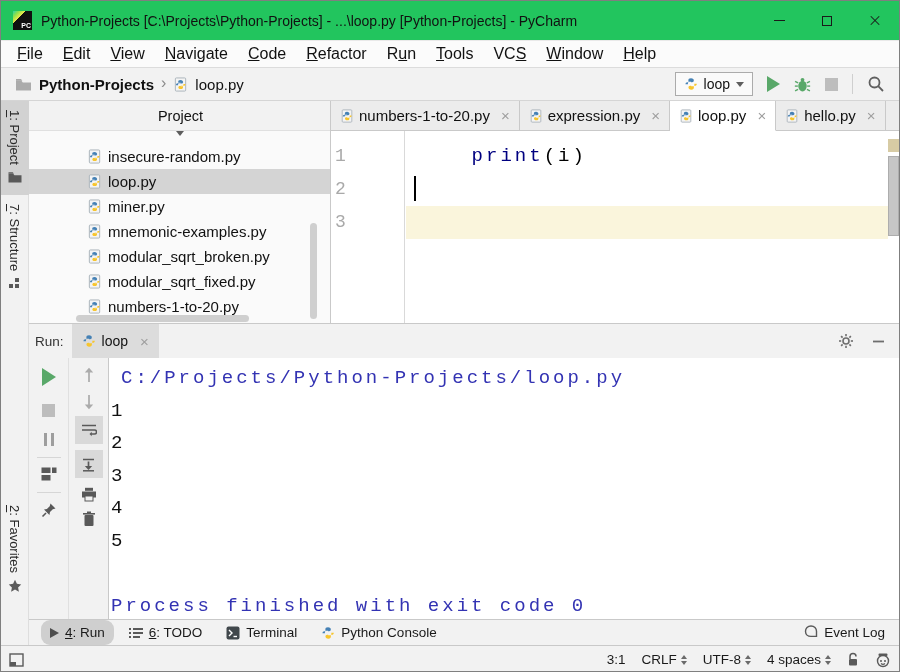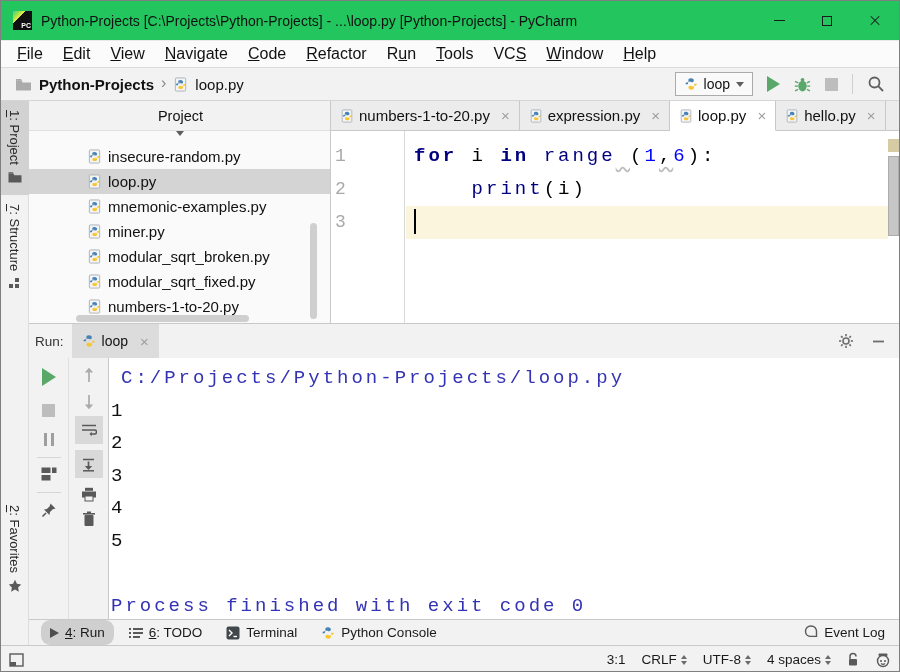--- a/index.html
+++ b/index.html
@@ -286,29 +286,29 @@
             <path fill="#F7C52D" d="M8.3 12.9c1.9 0 2.4-.9 2.4-1.9V9.9H8.2v-.5h3.4c1.1 0 1.7-.8 1.7-2h-2.2v1.2c0 .5-.4.9-1 .9H7.2c-.9 0-1.5.7-1.5 1.6s.9 1.8 2.6 1.8z"></path>
           </svg>
           <span>loop.py</span>
         </div>
       <div class="tree-row">
           <svg width="15" height="15" viewBox="0 0 16 16">
             <rect x="2.5" y="1" width="11" height="14" rx="1" fill="#F4F4F4" stroke="#A9B2BA"></rect>
             <path fill="#4581B5" d="M8 3.2c-1.9 0-2.4.9-2.4 1.9v1.1h2.5v.5H4.9c-1.1 0-1.7.8-1.7 2h2.2V7.9c0-.5.4-.9 1-.9h2.9c.9 0 1.5-.7 1.5-1.6S9.9 3.2 8 3.2z"></path>
             <path fill="#F7C52D" d="M8.3 12.9c1.9 0 2.4-.9 2.4-1.9V9.9H8.2v-.5h3.4c1.1 0 1.7-.8 1.7-2h-2.2v1.2c0 .5-.4.9-1 .9H7.2c-.9 0-1.5.7-1.5 1.6s.9 1.8 2.6 1.8z"></path>
           </svg>
+          <span>miner.py</span>
+        </div>
+      <div class="tree-row">
+          <svg width="15" height="15" viewBox="0 0 16 16">
+            <rect x="2.5" y="1" width="11" height="14" rx="1" fill="#F4F4F4" stroke="#A9B2BA"></rect>
+            <path fill="#4581B5" d="M8 3.2c-1.9 0-2.4.9-2.4 1.9v1.1h2.5v.5H4.9c-1.1 0-1.7.8-1.7 2h2.2V7.9c0-.5.4-.9 1-.9h2.9c.9 0 1.5-.7 1.5-1.6S9.9 3.2 8 3.2z"></path>
+            <path fill="#F7C52D" d="M8.3 12.9c1.9 0 2.4-.9 2.4-1.9V9.9H8.2v-.5h3.4c1.1 0 1.7-.8 1.7-2h-2.2v1.2c0 .5-.4.9-1 .9H7.2c-.9 0-1.5.7-1.5 1.6s.9 1.8 2.6 1.8z"></path>
+          </svg>
           <span>mnemonic-examples.py</span>
-        </div>
-      <div class="tree-row">
-          <svg width="15" height="15" viewBox="0 0 16 16">
-            <rect x="2.5" y="1" width="11" height="14" rx="1" fill="#F4F4F4" stroke="#A9B2BA"></rect>
-            <path fill="#4581B5" d="M8 3.2c-1.9 0-2.4.9-2.4 1.9v1.1h2.5v.5H4.9c-1.1 0-1.7.8-1.7 2h2.2V7.9c0-.5.4-.9 1-.9h2.9c.9 0 1.5-.7 1.5-1.6S9.9 3.2 8 3.2z"></path>
-            <path fill="#F7C52D" d="M8.3 12.9c1.9 0 2.4-.9 2.4-1.9V9.9H8.2v-.5h3.4c1.1 0 1.7-.8 1.7-2h-2.2v1.2c0 .5-.4.9-1 .9H7.2c-.9 0-1.5.7-1.5 1.6s.9 1.8 2.6 1.8z"></path>
-          </svg>
-          <span>miner.py</span>
         </div>
       <div class="tree-row">
           <svg width="15" height="15" viewBox="0 0 16 16">
             <rect x="2.5" y="1" width="11" height="14" rx="1" fill="#F4F4F4" stroke="#A9B2BA"></rect>
             <path fill="#4581B5" d="M8 3.2c-1.9 0-2.4.9-2.4 1.9v1.1h2.5v.5H4.9c-1.1 0-1.7.8-1.7 2h2.2V7.9c0-.5.4-.9 1-.9h2.9c.9 0 1.5-.7 1.5-1.6S9.9 3.2 8 3.2z"></path>
             <path fill="#F7C52D" d="M8.3 12.9c1.9 0 2.4-.9 2.4-1.9V9.9H8.2v-.5h3.4c1.1 0 1.7-.8 1.7-2h-2.2v1.2c0 .5-.4.9-1 .9H7.2c-.9 0-1.5.7-1.5 1.6s.9 1.8 2.6 1.8z"></path>
           </svg>
           <span>modular_sqrt_broken.py</span>
         </div>
       <div class="tree-row">
@@ -373,21 +373,20 @@
         </div>
     </div>
     <div class="editor-body">
       <div class="caret-row"></div>
       <div class="gutter">
         <span class="lnum">1</span>
         <span class="lnum">2</span>
         <span class="lnum">3</span>
       </div>
       <div class="code-area">
-        <div class="code-line"><span class="tk-kw">for</span><span> i </span><span class="tk-kw">in</span><span> </span><span class="tk-fn">range</span><span class="sq"> </span><span>(</span><span class="tk-num">1</span><span class="sq">,</span><span class="tk-num">6</span><span>):</span></div>
         <div class="code-line"><span>    </span><span class="tk-fn">print</span><span>(i)</span></div>
         <div class="code-line"><span class="caret-bar"></span></div>
       </div>
       <div class="stripe-mark"></div>
       <div class="editor-scroll-thumb"></div>
     </div>
   </div>
 
   <div class="run-panel">
     <div class="run-header">

